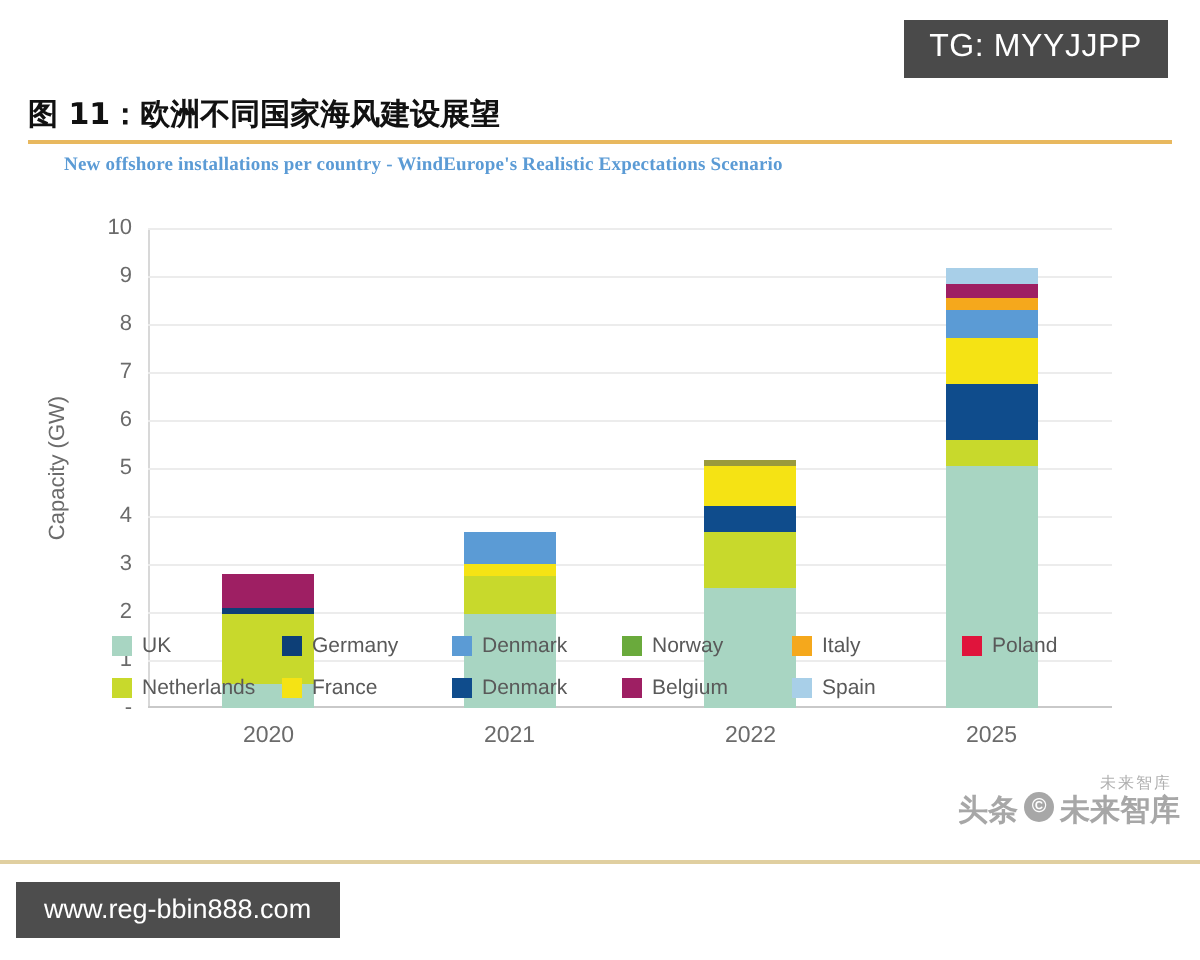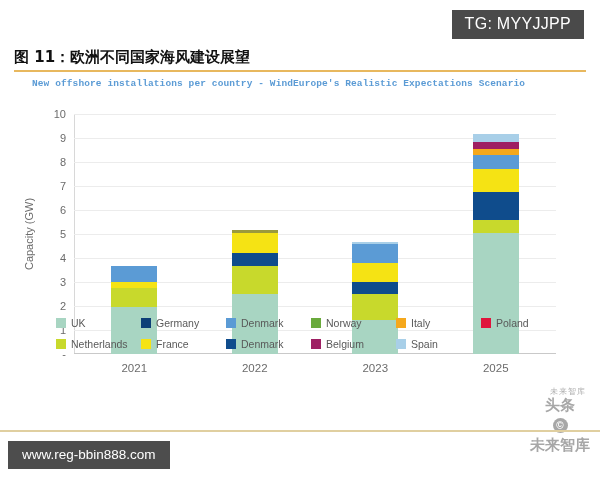--- a/index.html
+++ b/index.html
@@ -35,21 +35,21 @@
   
   .chart-panel {
     position: absolute; left: 14px; top: 74px;
     width: 572px; height: 348px;
     background: #ffffff;
   }
   .chart-subtitle {
     position: absolute; left: 18px; top: 4px;
     font-size: 9.5px; color: #5b9bd5; font-weight: bold;
     letter-spacing: .1px; white-space: nowrap;
-    font-family: Liberation Mono, monospace;
+    font-family: Liberation Serif, serif;
   }
 
   
   .plot {
     position: absolute;
     left: 60px; top: 40px;
     width: 482px; height: 240px;
   }
   .grid-line {
     position: absolute; left: 0; width: 100%;
@@ -126,21 +126,21 @@
     font-family: "Liberation Sans", sans-serif;
     white-space: nowrap;
   }
 
   
   .cn-watermark {
     position: absolute; right: 10px; top: 396px;
     font-size: 15px; font-weight: bold; color: #8a8a8a;
     font-family: Liberation Sans, sans-serif;
     opacity: .75; white-space: nowrap;
-    display: flex; align-items: center; gap: 3px; flex-direction: column;
+    display: flex; gap: 3px;
   }
   .cn-watermark .wm-mark {
     display: inline-block;
     width: 15px; height: 15px; border-radius: 50%;
     background: #8a8a8a; color: #fff;
     font-size: 10px; line-height: 15px; text-align: center;
   }
   .cn-sub {
     position: absolute; right: 14px; top: 386px;
     font-size: 8px; color: #b0b0b0; letter-spacing: 1px;
@@ -201,50 +201,48 @@
           <div class="ytick" style="top: 120px;">5</div>
           <div class="ytick" style="top: 96px;">6</div>
           <div class="ytick" style="top: 72px;">7</div>
           <div class="ytick" style="top: 48px;">8</div>
           <div class="ytick" style="top: 24px;">9</div>
           <div class="ytick" style="top: 0px;">10</div>
         </div>
       <div class="bars" id="bars">
           <div class="bar-slot">
             <div class="bar-stack">
+              <div class="seg" style="height: 12px; background: rgb(168, 213, 194);"></div>
+              <div class="seg" style="height: 34.8px; background: rgb(200, 217, 44);"></div>
+              <div class="seg" style="height: 3.6px; background: rgb(13, 63, 119);"></div>
+              <div class="seg" style="height: 16.8px; background: rgb(158, 31, 99);"></div>
+            </div>
+            <div class="xtick">2020</div>
+          </div>
+          <div class="bar-slot">
+            <div class="bar-stack">
               <div class="seg" style="height: 46.8px; background: rgb(168, 213, 194);"></div>
               <div class="seg" style="height: 19.2px; background: rgb(200, 217, 44);"></div>
               <div class="seg" style="height: 6px; background: rgb(245, 227, 20);"></div>
               <div class="seg" style="height: 15.6px; background: rgb(91, 155, 213);"></div>
             </div>
             <div class="xtick">2021</div>
           </div>
           <div class="bar-slot">
             <div class="bar-stack">
               <div class="seg" style="height: 60px; background: rgb(168, 213, 194);"></div>
               <div class="seg" style="height: 27.6px; background: rgb(200, 217, 44);"></div>
               <div class="seg" style="height: 13.2px; background: rgb(15, 76, 140);"></div>
               <div class="seg" style="height: 20.4px; background: rgb(245, 227, 20);"></div>
               <div class="seg" style="height: 2.4px; background: rgb(154, 154, 60);"></div>
             </div>
             <div class="xtick">2022</div>
           </div>
           <div class="bar-slot">
             <div class="bar-stack">
-              <div class="seg" style="height: 33.6px; background: rgb(168, 213, 194);"></div>
-              <div class="seg" style="height: 26.4px; background: rgb(200, 217, 44);"></div>
-              <div class="seg" style="height: 12px; background: rgb(15, 76, 140);"></div>
-              <div class="seg" style="height: 19.2px; background: rgb(245, 227, 20);"></div>
-              <div class="seg" style="height: 19.2px; background: rgb(91, 155, 213);"></div>
-              <div class="seg" style="height: 1.2px; background: rgb(168, 207, 232);"></div>
-            </div>
-            <div class="xtick">2023</div>
-          </div>
-          <div class="bar-slot">
-            <div class="bar-stack">
               <div class="seg" style="height: 121.2px; background: rgb(168, 213, 194);"></div>
               <div class="seg" style="height: 13.2px; background: rgb(200, 217, 44);"></div>
               <div class="seg" style="height: 27.6px; background: rgb(15, 76, 140);"></div>
               <div class="seg" style="height: 22.8px; background: rgb(245, 227, 20);"></div>
               <div class="seg" style="height: 14.4px; background: rgb(91, 155, 213);"></div>
               <div class="seg" style="height: 6px; background: rgb(245, 168, 28);"></div>
               <div class="seg" style="height: 7.2px; background: rgb(158, 31, 99);"></div>
               <div class="seg" style="height: 7.2px; background: rgb(168, 207, 232);"></div>
             </div>
             <div class="xtick">2025</div>

